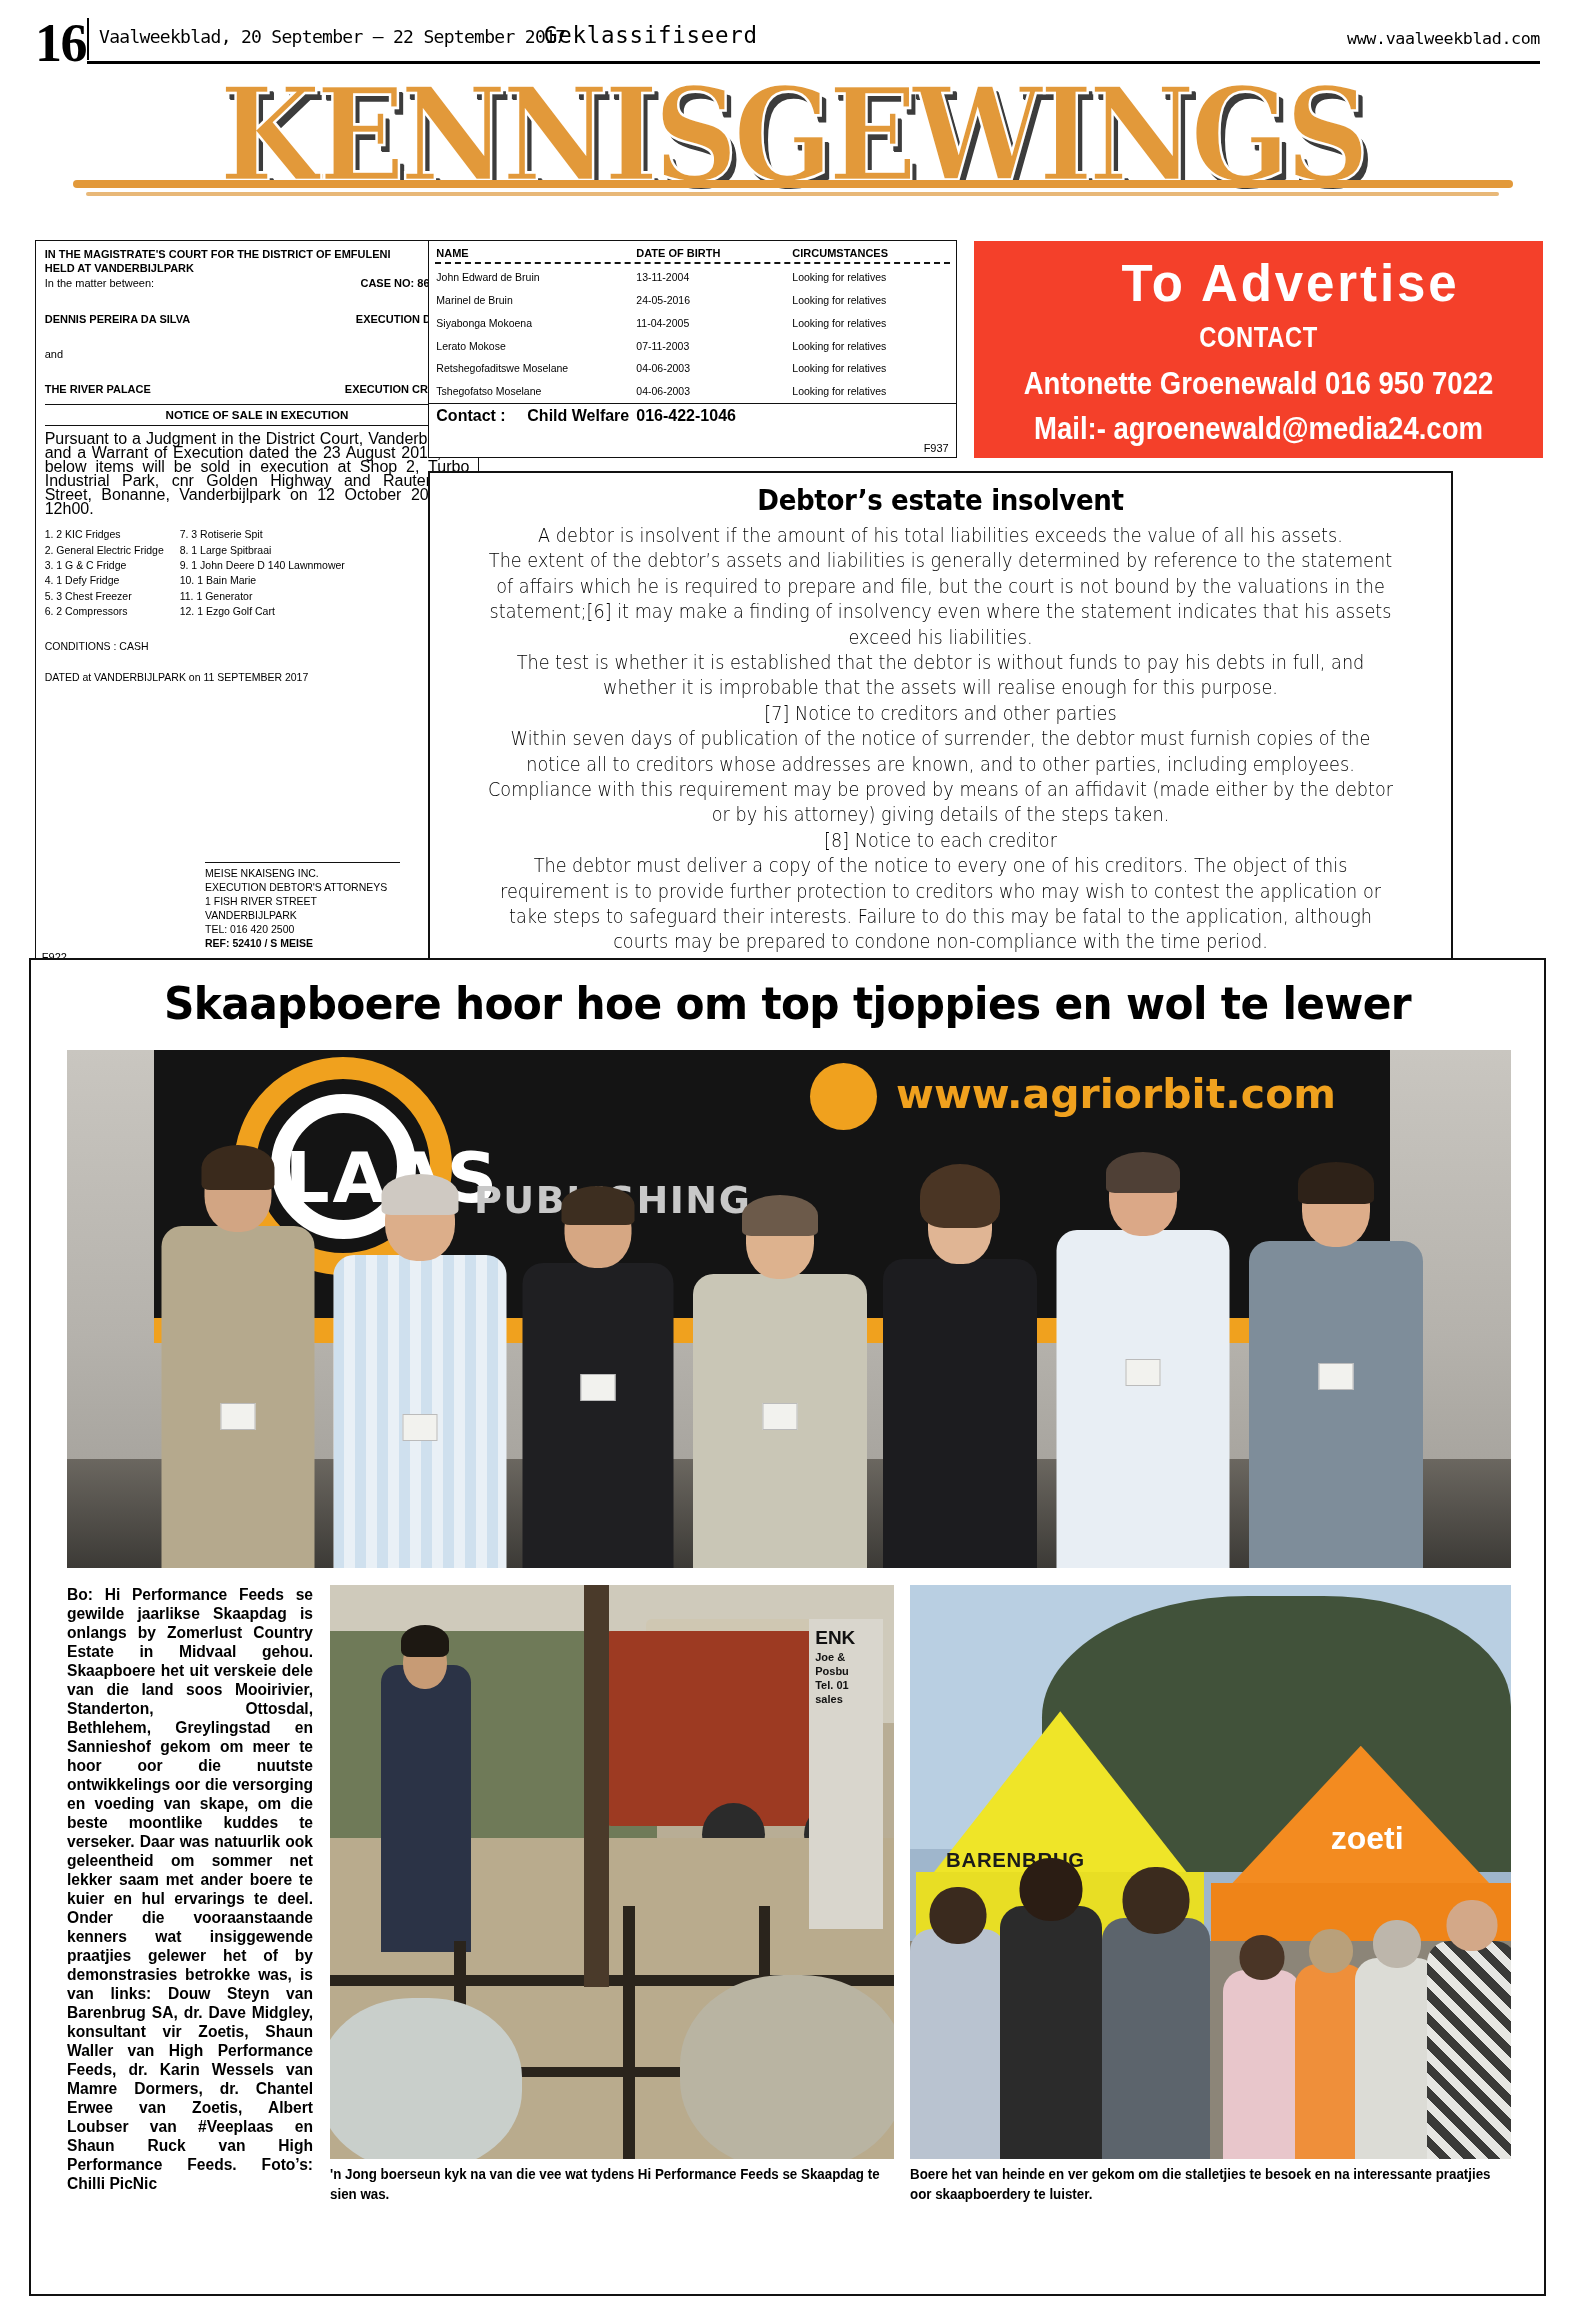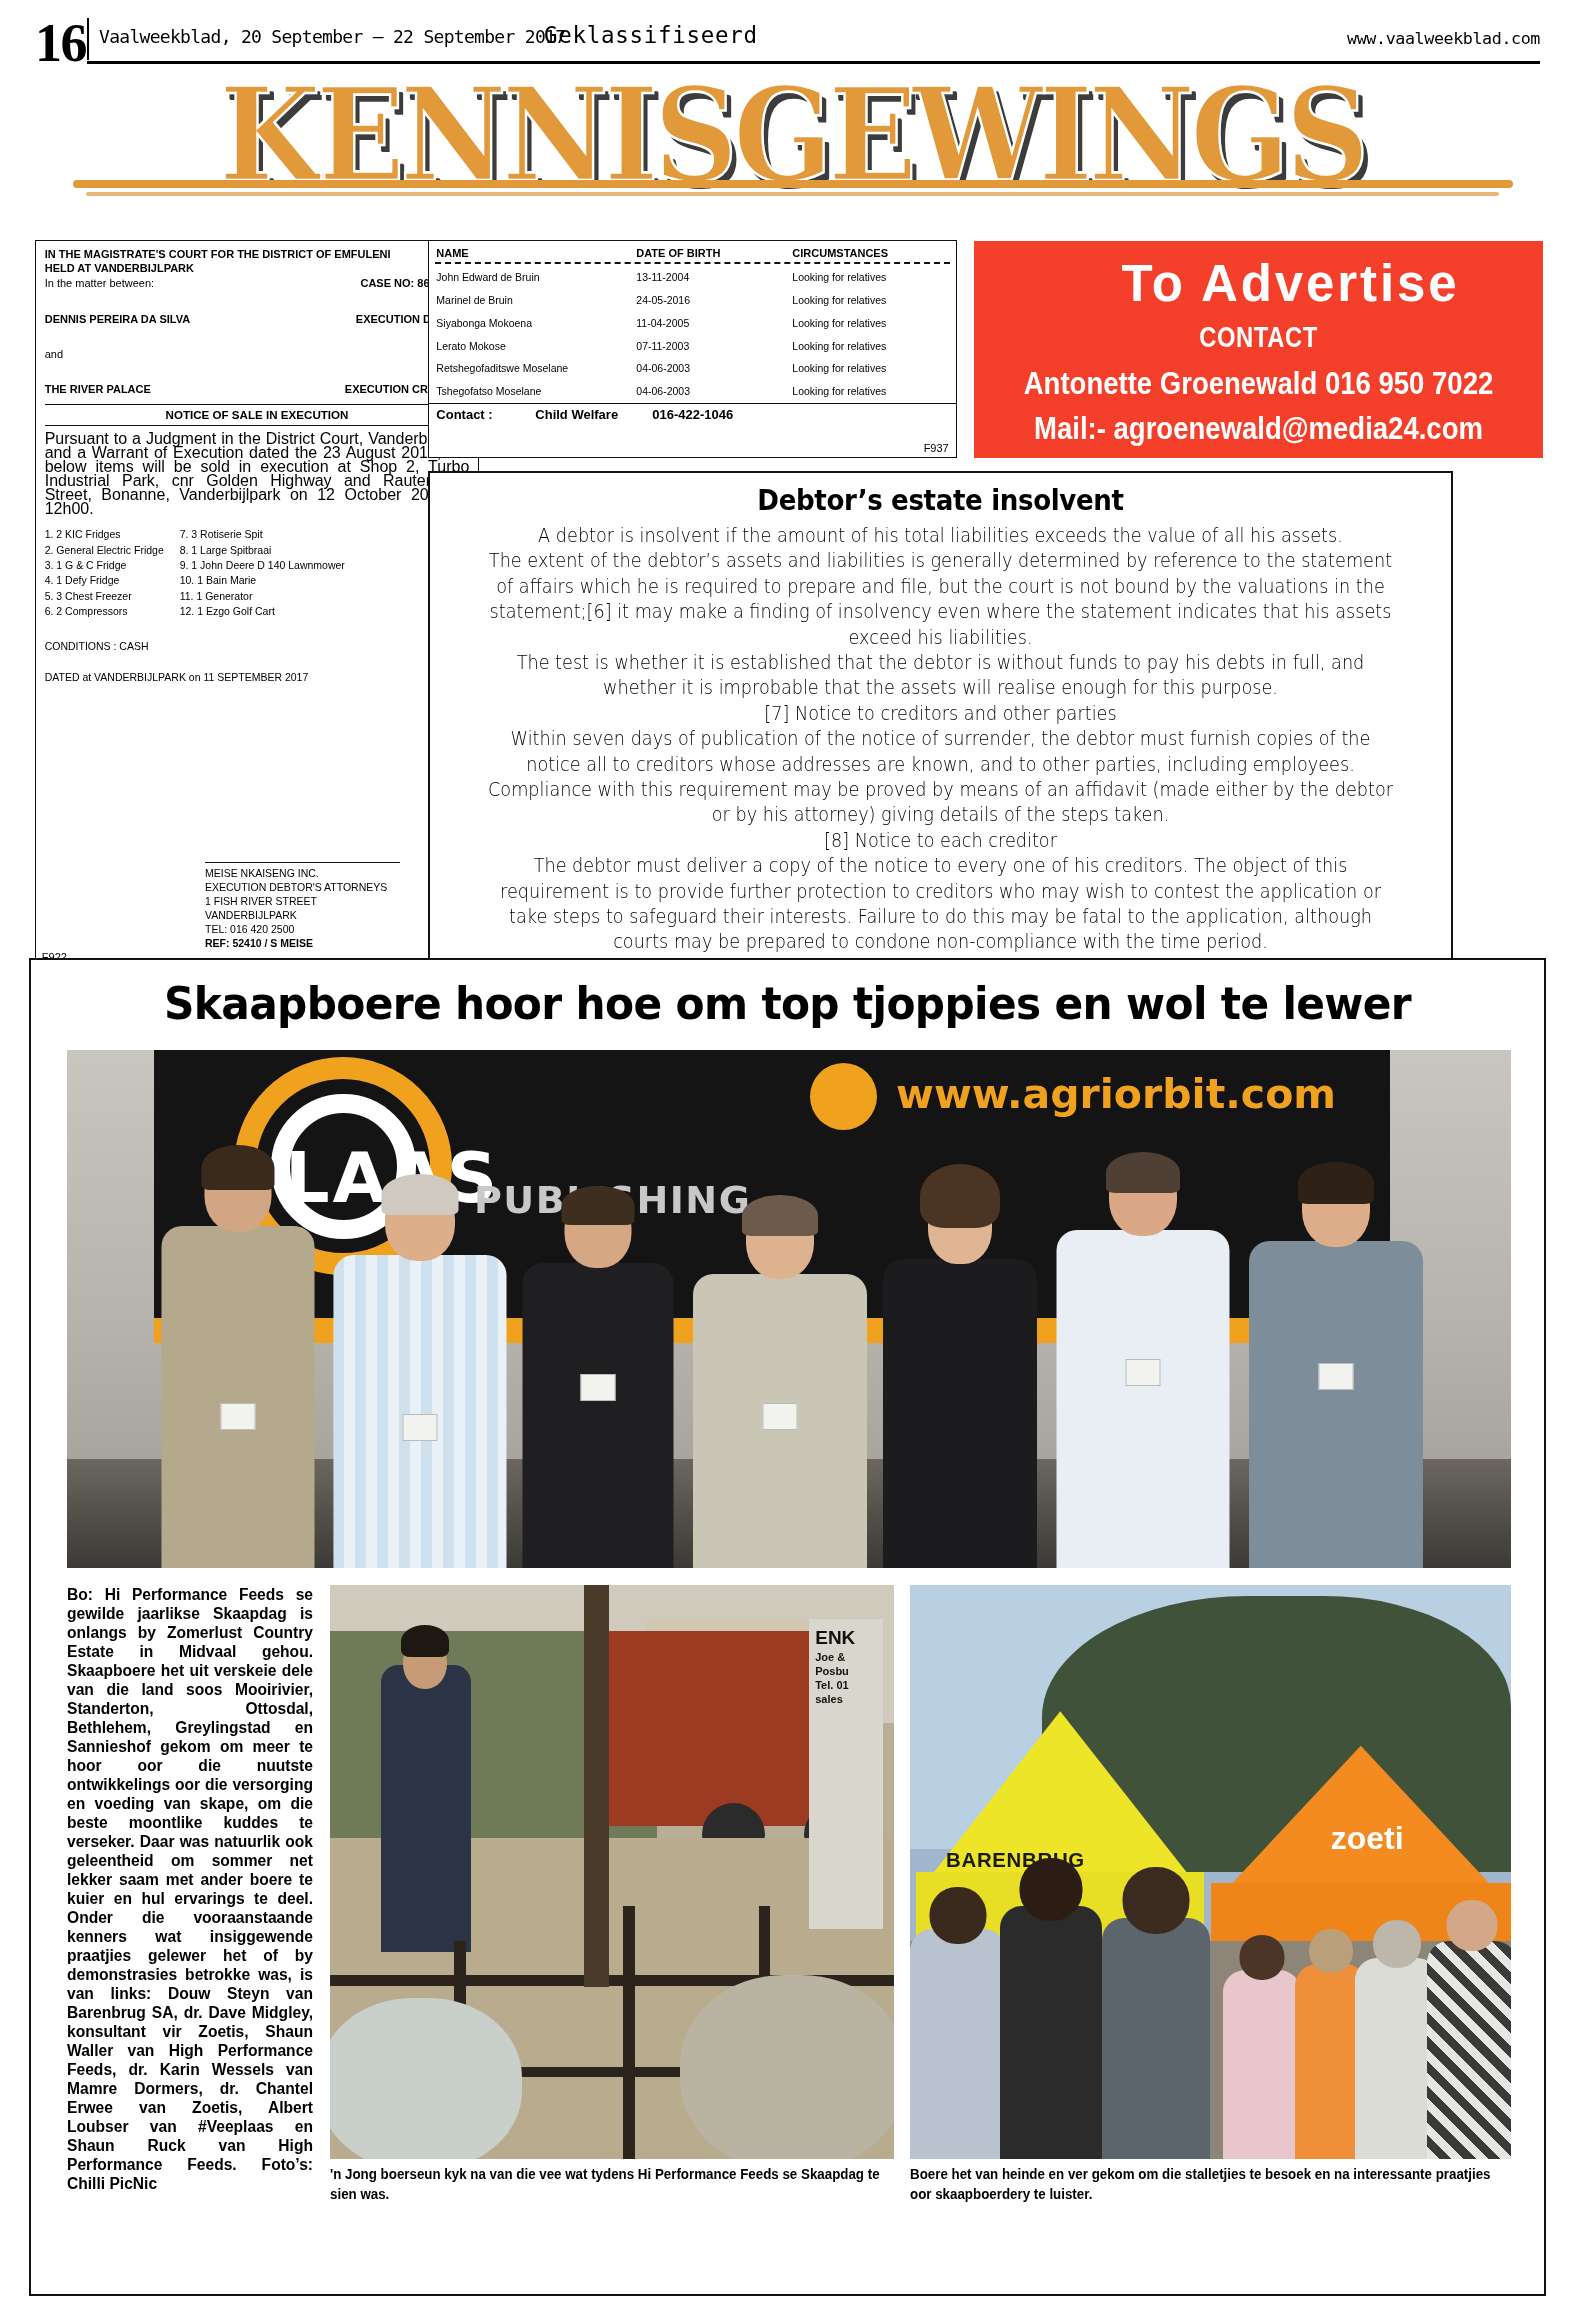--- a/index.html
+++ b/index.html
@@ -47,21 +47,21 @@
   .ln-ref{position:absolute;left:5.8px;bottom:2.9px;font-size:11px;}
 
   
   #welfare-notice{left:428px;top:240px;width:529px;height:218px;}
   .wf-head{display:flex;font-size:11px;font-weight:700;padding:5.8px 7.3px 3.6px 7.3px;}
   .wf-dash{border-top:2.2px dashed #111;margin:0 5.8px;}
   .wf-row{display:flex;font-size:10.5px;padding:6.5px 7.3px 4.4px 7.3px;}
   .wf-c1{flex:0 0 200px;}
   .wf-c2{flex:0 0 156px;text-align:left;}
   .wf-c3{flex:1;}
-  .wf-contact{display:flex;font-size:13px;font-weight:700;padding:2.9px 7.3px 0 7.3px;border-top:0.7px solid #111;margin-top:1.5px;gap:8px;}
+  .wf-contact{display:flex;font-size:16px;font-weight:700;padding:2.9px 7.3px 0 7.3px;border-top:0.7px solid #111;margin-top:1.5px;}
   .wf-f{position:absolute;right:7.3px;bottom:2.9px;font-size:11px;}
 
   
   #advert-box{position:absolute;left:974px;top:241px;width:569px;height:217px;background:#F4402A;overflow:hidden;}
   #advert-box .ad1{position:absolute;left:0;top:13px;width:100%;text-align:center;color:#fff;font-size:51px;font-weight:700;letter-spacing:2.9px;font-family:"Liberation Sans",sans-serif;margin-left:32px;}
   #advert-box .ad2{position:absolute;left:0;top:80px;width:100%;text-align:center;color:#fff;font-size:29px;font-weight:700;letter-spacing:0.7px;transform:scaleX(.82);}
   #advert-box .ad3{position:absolute;left:0;top:124px;width:100%;text-align:center;color:#fff;font-size:32px;font-weight:700;transform:scaleX(.86);white-space:nowrap;}
   #advert-box .ad4{position:absolute;left:0;top:169px;width:100%;text-align:center;color:#fff;font-size:32px;font-weight:700;transform:scaleX(.86);white-space:nowrap;}
 
   

